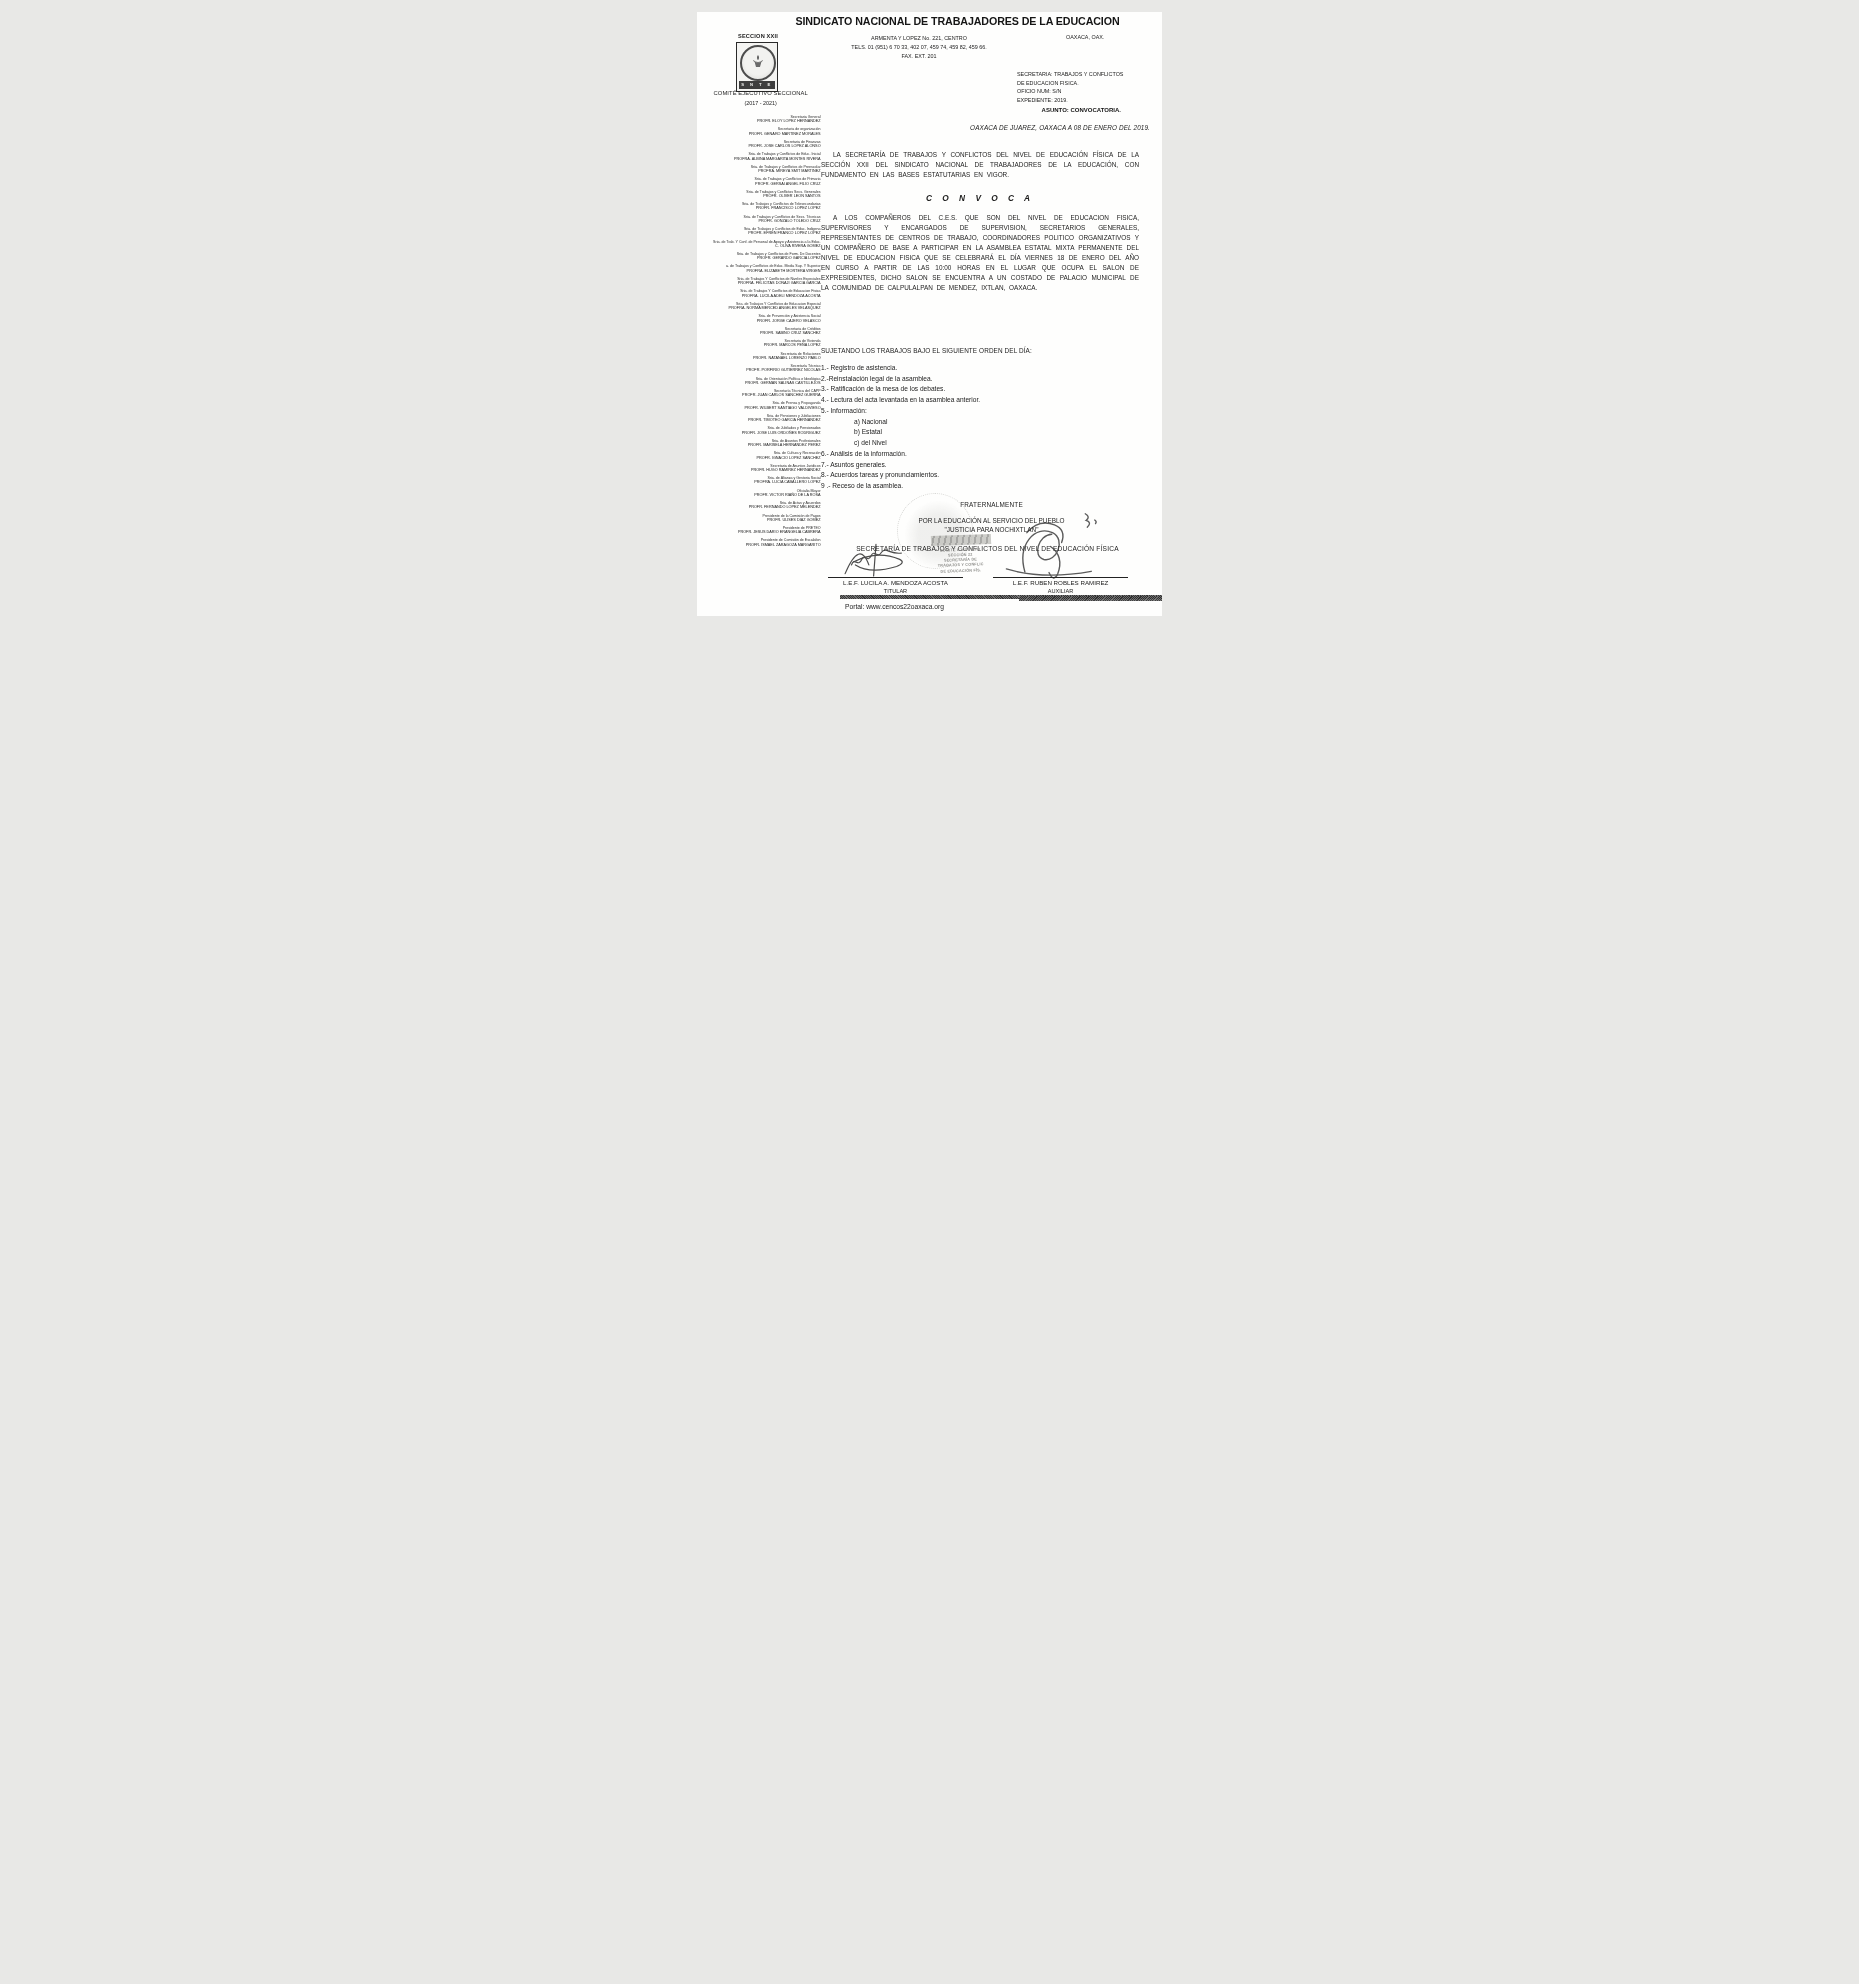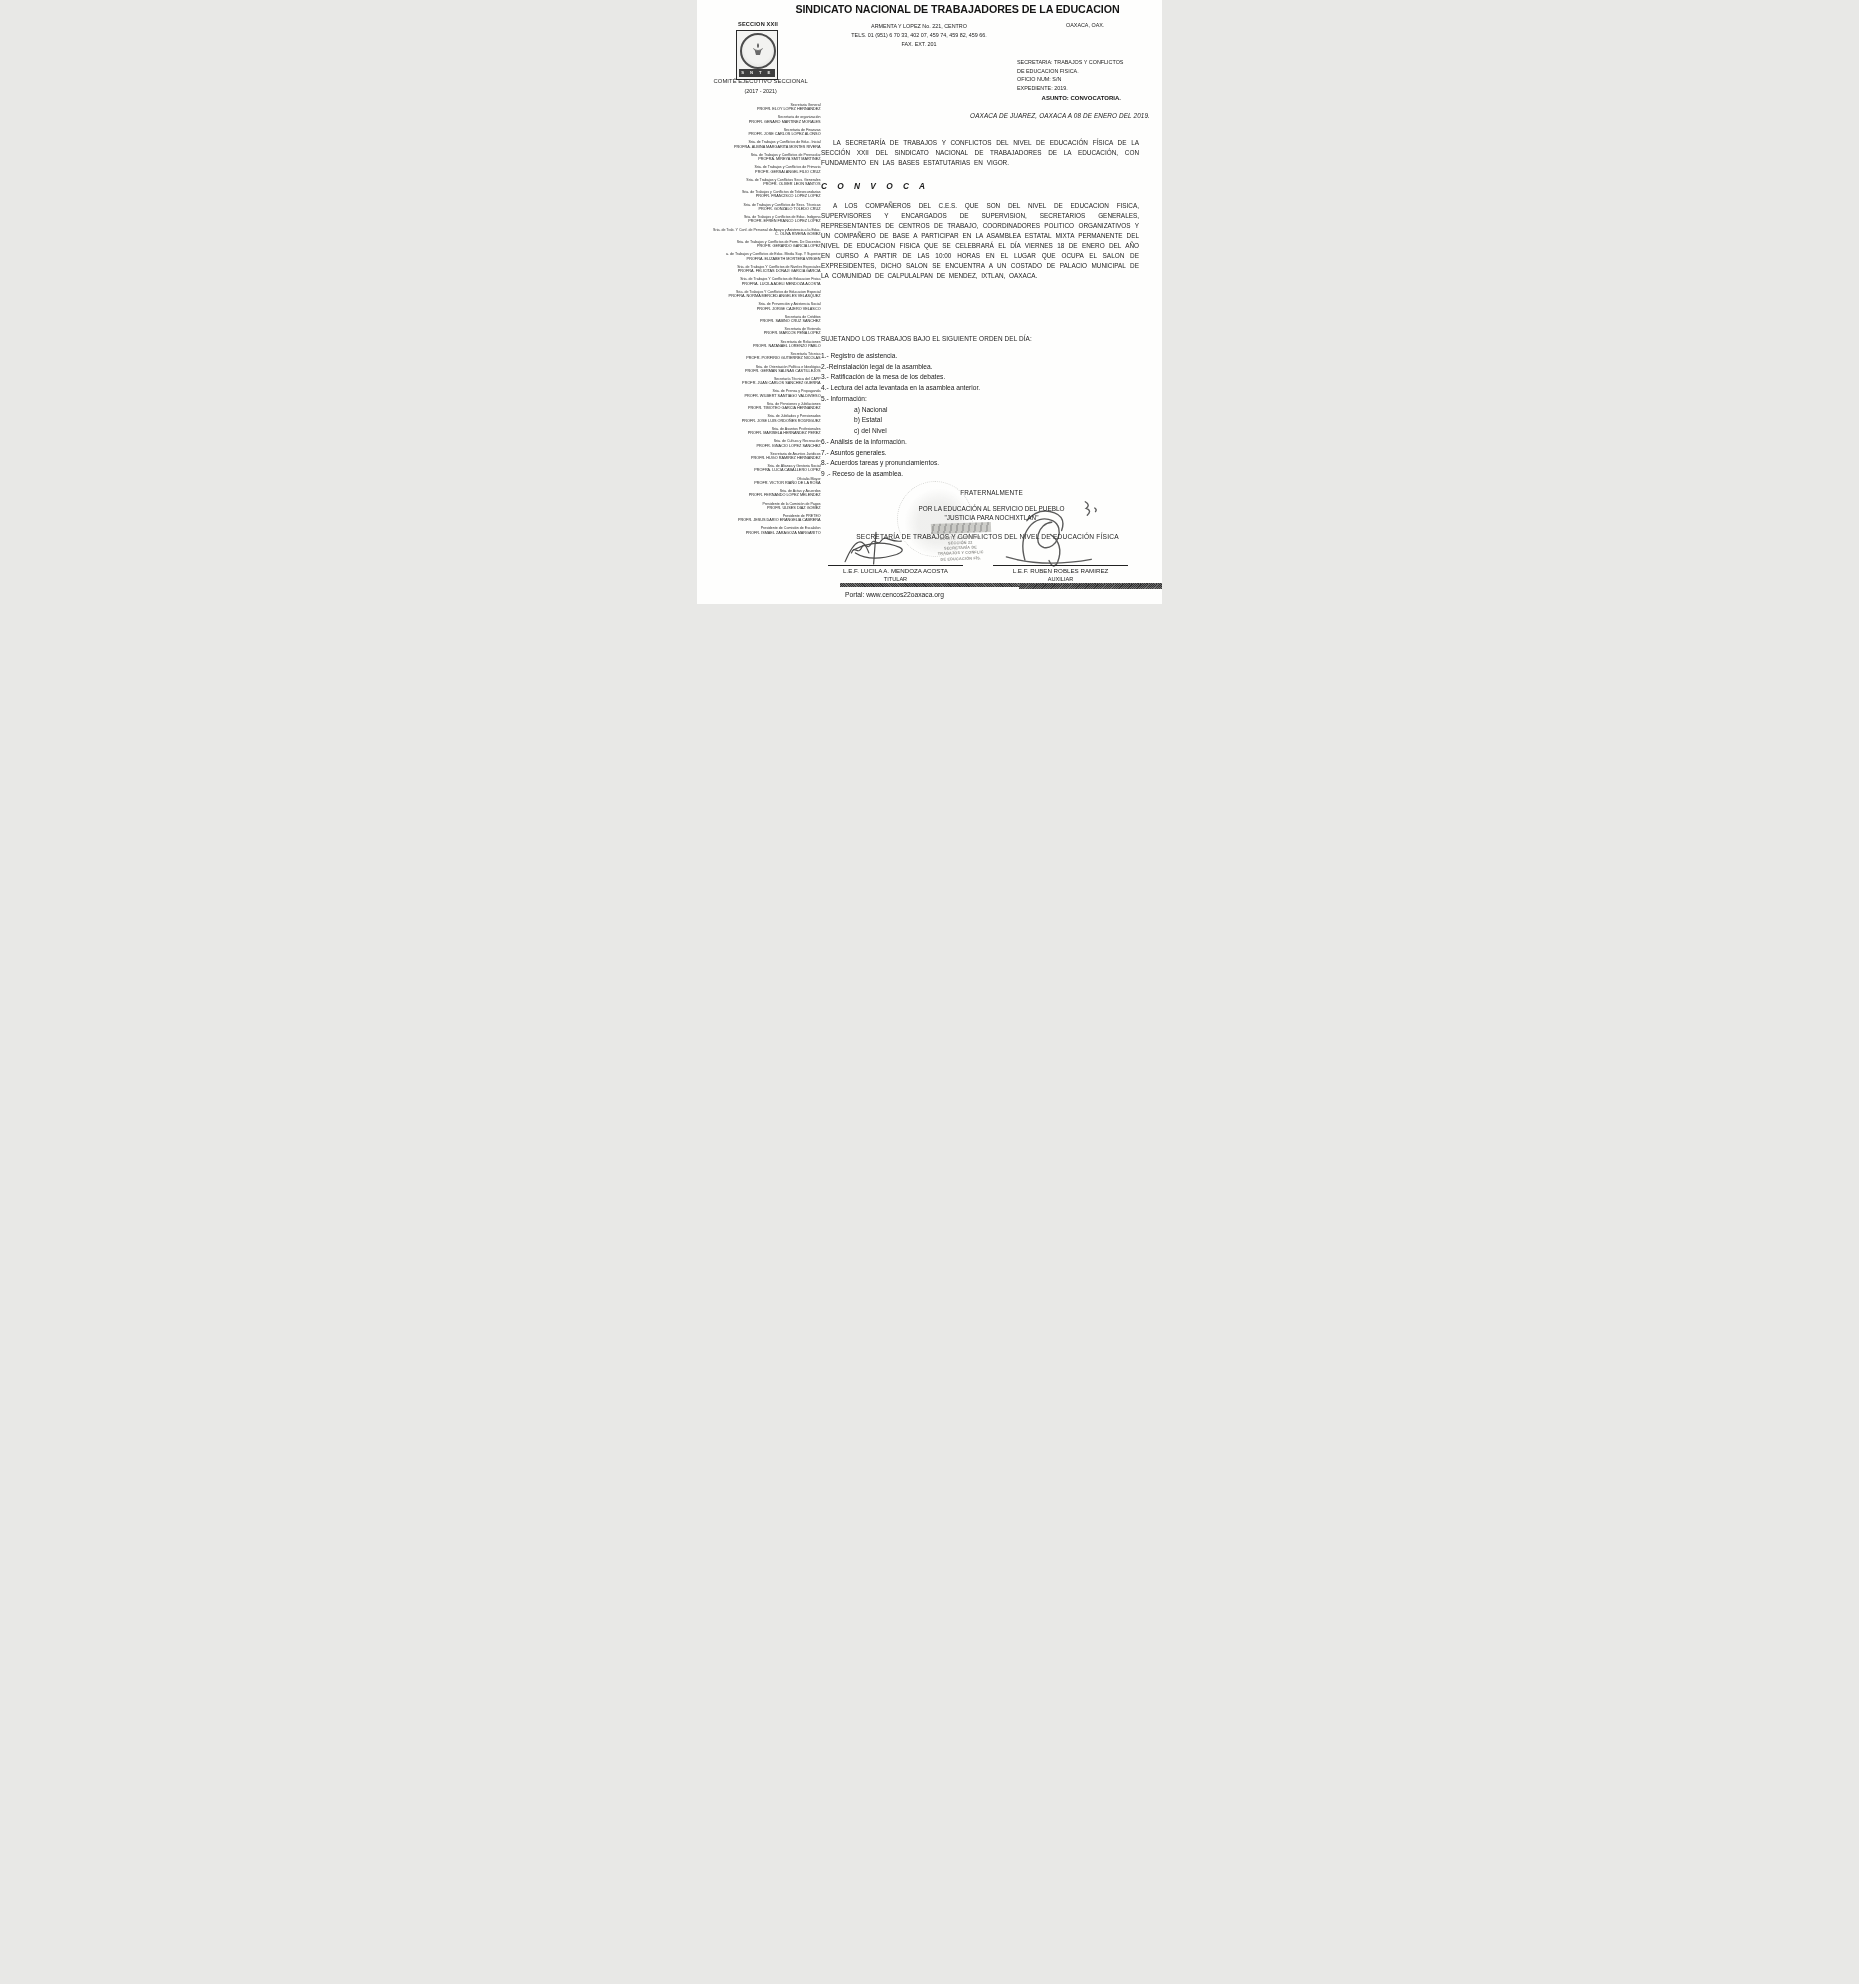--- a/index.html
+++ b/index.html
@@ -1,16 +1,16 @@
 <!DOCTYPE html>
 <html style="font-size:6.4px"><head>
 <meta charset="utf-8">
 <style>
   html,body{margin:0;padding:0;background:#e8e8e6;}
-  .page{position:relative;width:465px;height:604px;margin:0 auto;background:#fefefd;
+  .page{position:relative;width:465px;height:604px;margin:12px auto;background:#fefefd;
         font-family:"Liberation Sans",sans-serif;color:#1b1b1b;overflow:hidden;}
   .abs{position:absolute;}
   
   .doc-title{left:60px;top:3.2px;width:401px;text-align:center;font-size:10.7px;font-weight:700;
              letter-spacing:-0.1px;color:#151515;}
   .seccion{left:35px;top:21.4px;width:52px;text-align:center;font-size:5.6px;font-weight:700;letter-spacing:0.2px;}
   .addr{left:119px;top:22px;width:206px;text-align:center;font-size:5.4px;line-height:1.7;color:#222;}
   .city{left:369px;top:22px;width:83px;font-size:5.4px;color:#222;}
   
   .logo{left:39px;top:30px;width:40px;height:48px;border:1.2px solid #2a2a2a;background:#f4f4f2;}
@@ -26,21 +26,21 @@
   .sb-head{left:3.2px;top:78px;width:121px;text-align:center;font-size:5.8px;letter-spacing:0.1px;color:#1e1e1e;}
   .sb-term{left:3.2px;top:88px;width:121px;text-align:center;font-size:5.4px;}
   .sidebar{left:5.6px;top:103px;width:118px;}
   .sb-entry{margin-bottom:3.6px;text-align:right;}
   .sb-role{font-size:3.6px;line-height:1.2;color:#2a2a2a;}
   .sb-name{font-size:3.8px;line-height:1.2;color:#161616;}
   
   .dateline{left:124px;top:112px;width:329px;text-align:right;font-style:italic;font-size:6.4px;letter-spacing:0.1px;}
   .para{left:124px;width:318px;font-size:6.4px;text-align:justify;line-height:1.54;color:#1a1a1a;}
   .p1{top:138px;text-indent:12px;word-spacing:2px;}
-  .convoca{left:124px;top:181px;width:318px;text-align:left;font-size:8.3px;font-weight:700;
+  .convoca{left:124px;top:181px;width:318px;text-align:center;font-size:8.3px;font-weight:700;
            font-style:italic;letter-spacing:4px;}
   .p2{top:201px;text-indent:12px;word-spacing:1.8px;line-height:1.57;}
   .order-head{left:124px;top:335px;width:318px;font-size:6.4px;letter-spacing:0.1px;}
   .agenda{left:124px;top:351px;width:318px;font-size:6.6px;line-height:1.63;}
   .ag-item.ind{padding-left:33px;}
   
   .fraternal{left:124px;top:489px;width:341px;text-align:center;font-size:6.4px;letter-spacing:0.2px;}
   .slogan1{left:124px;top:505px;width:341px;text-align:center;font-size:6.4px;}
   .slogan2{left:124px;top:514px;width:341px;text-align:center;font-size:6.4px;}
   .dept{left:116px;top:533px;width:349px;text-align:center;font-size:6.6px;letter-spacing:0.2px;}

